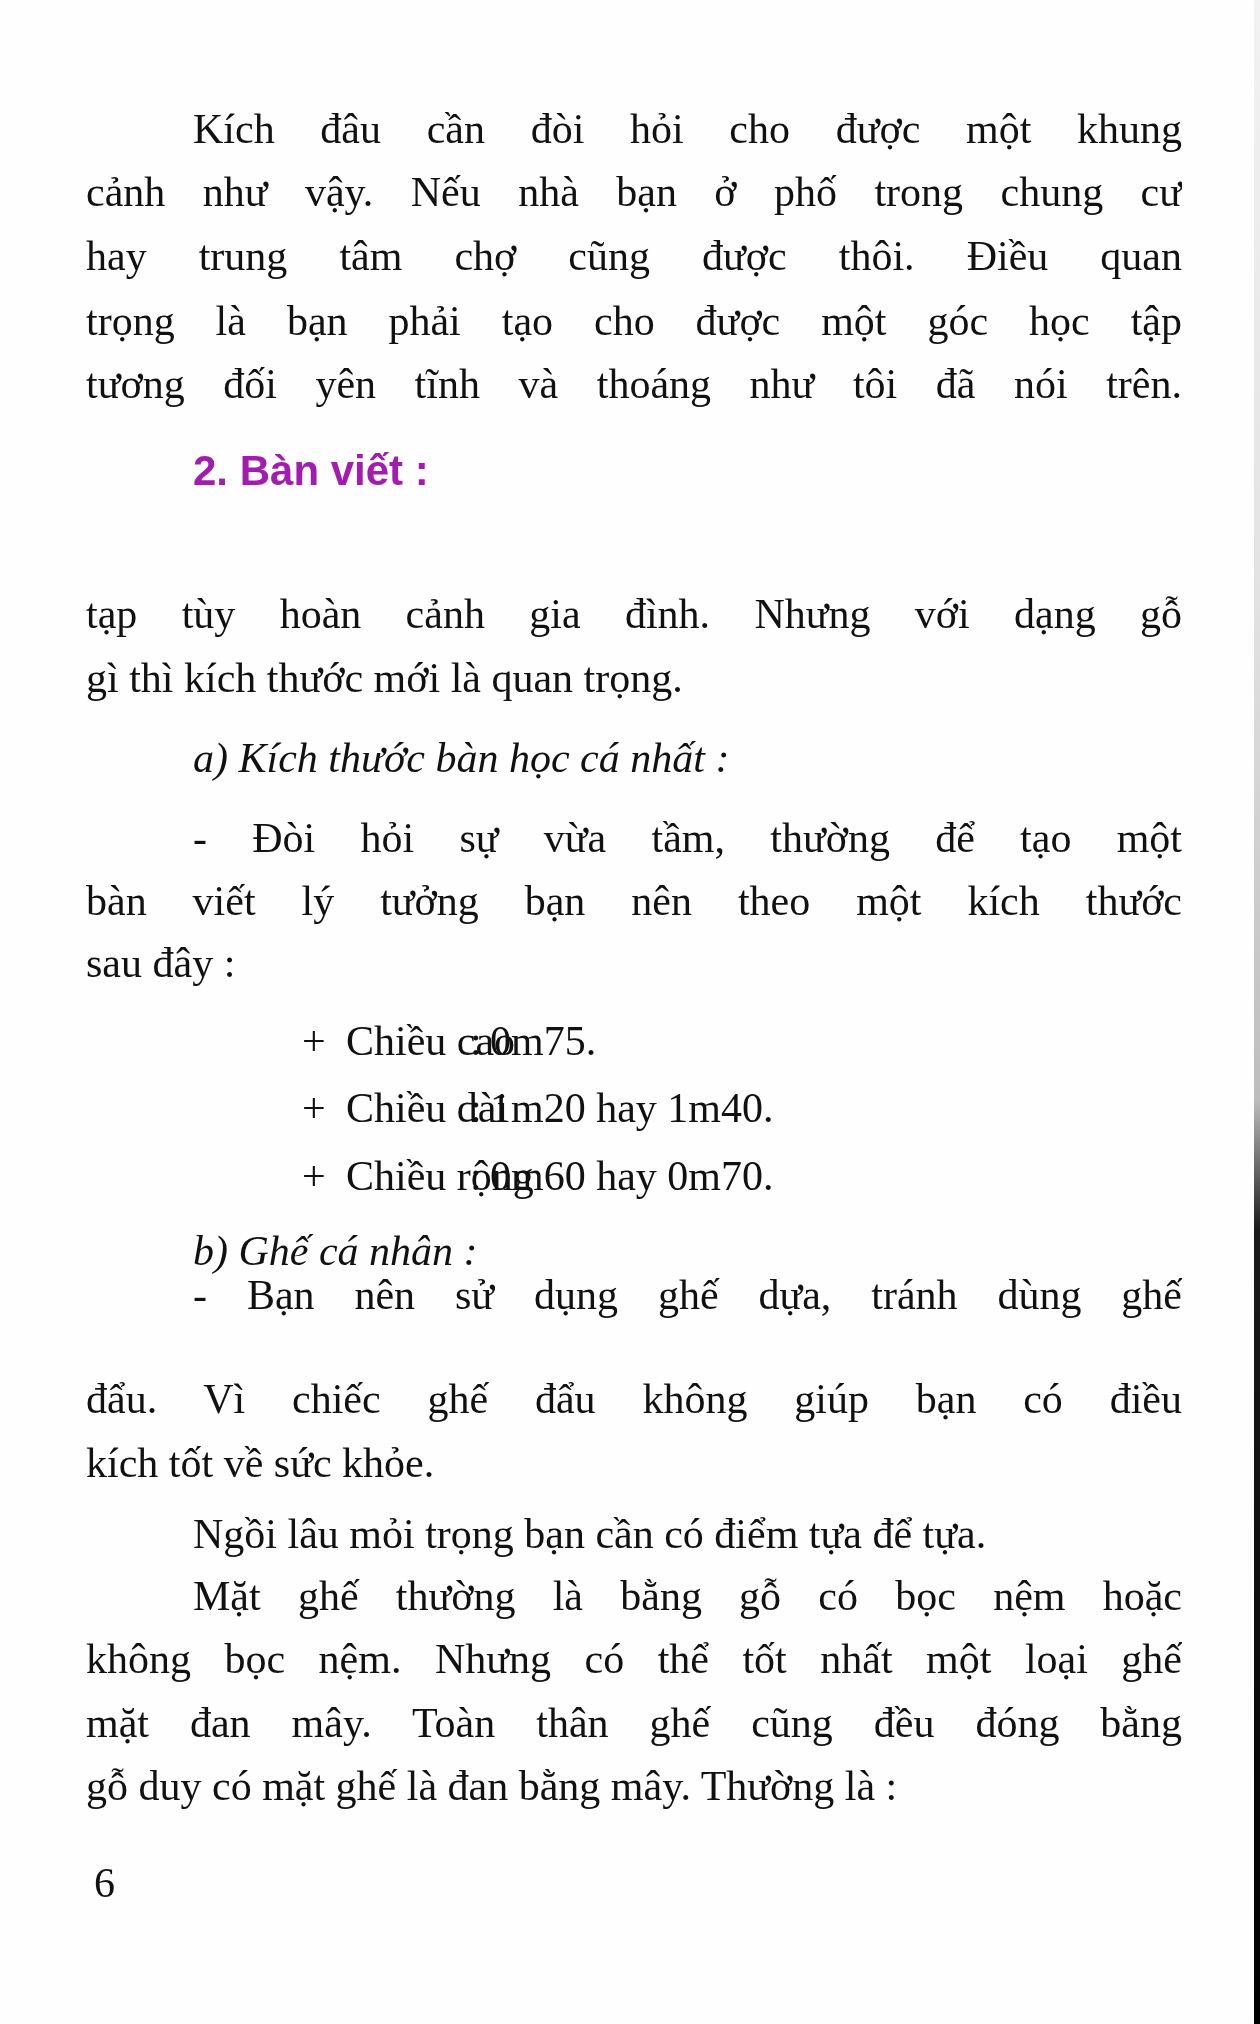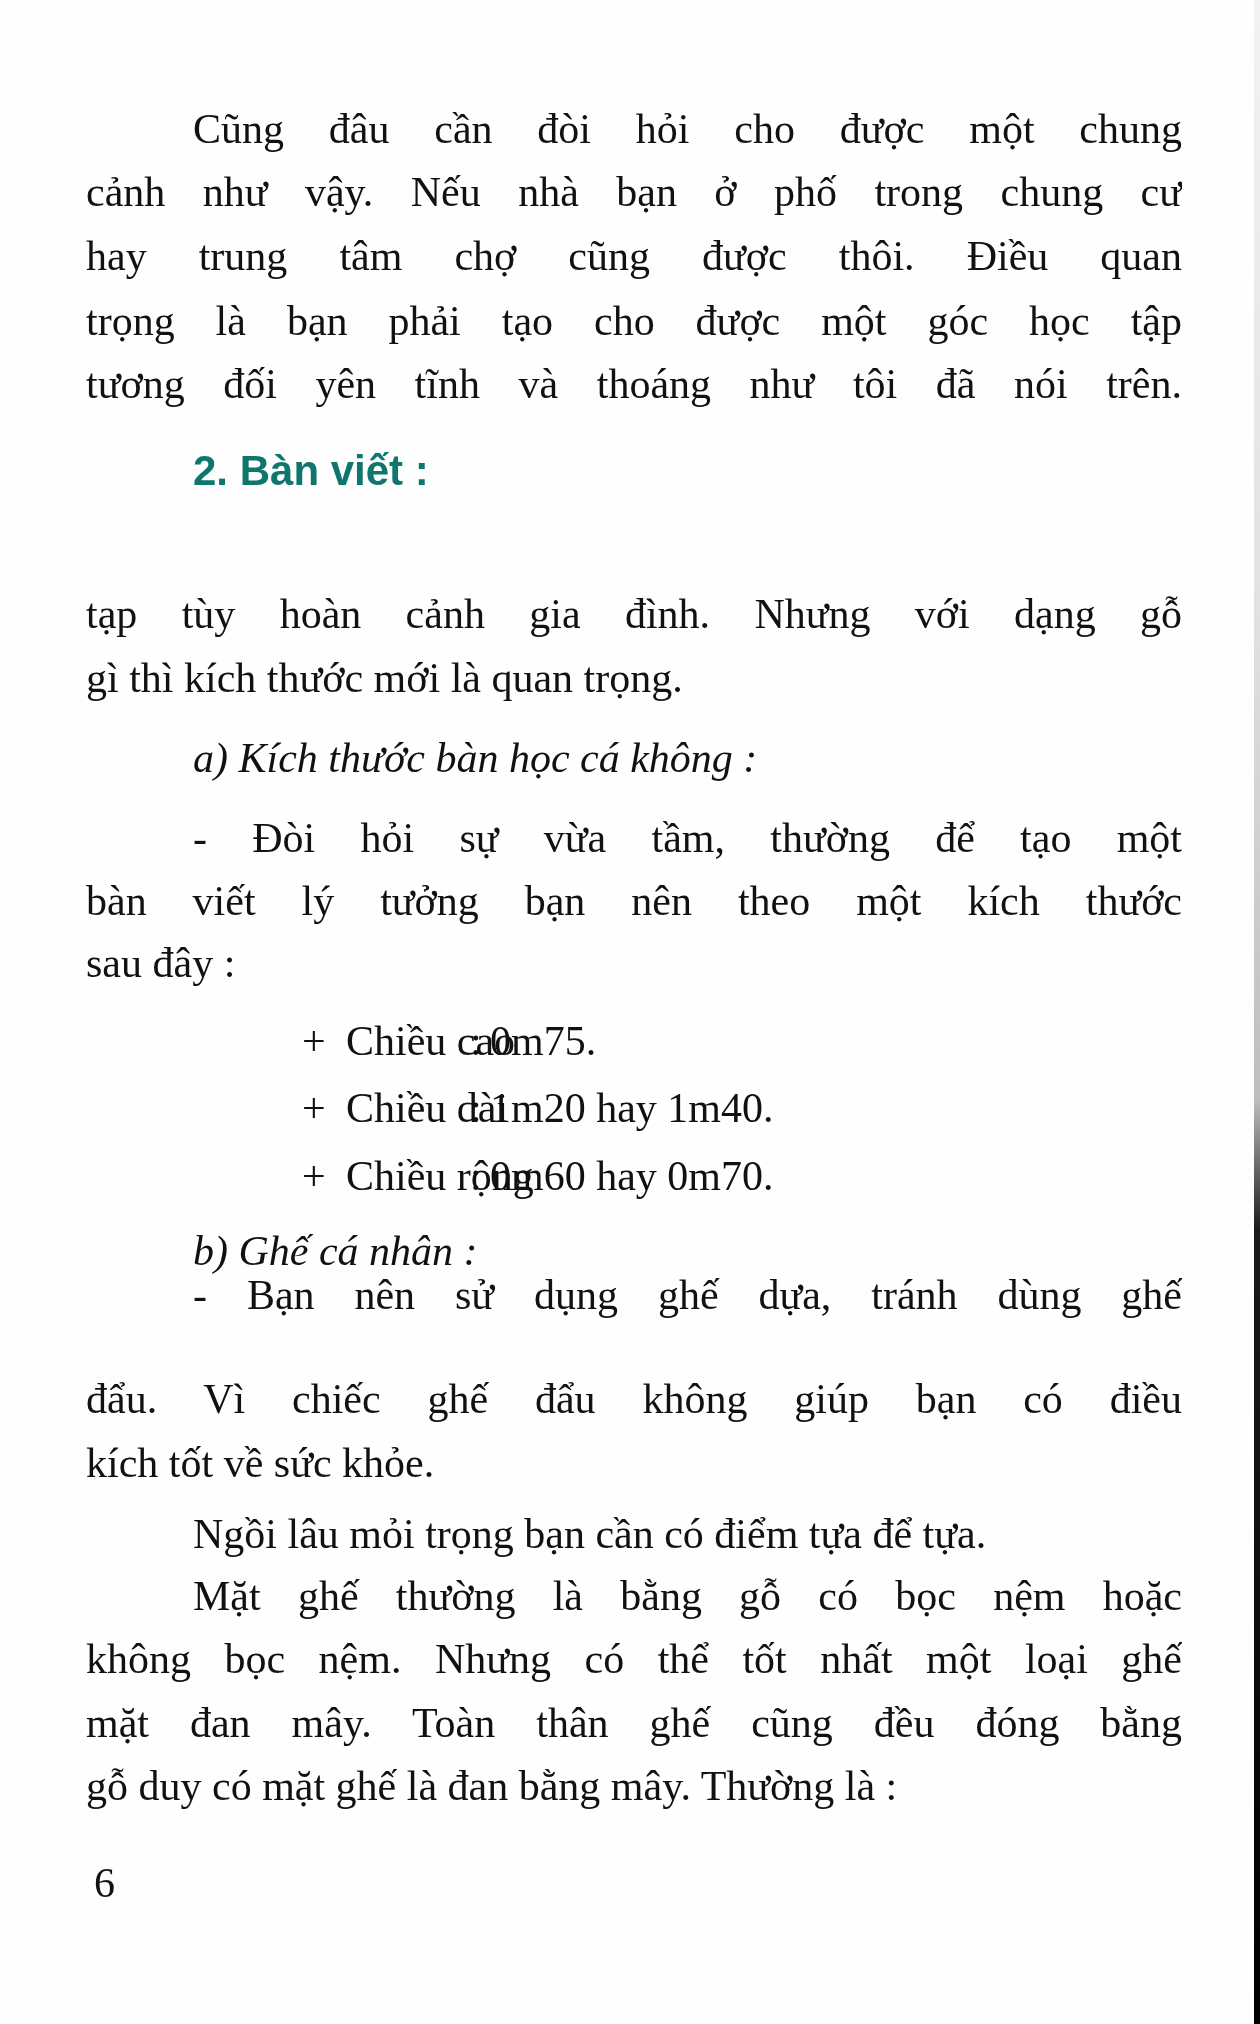--- a/index.html
+++ b/index.html
@@ -23,21 +23,21 @@
     text-align: justify; text-align-last: justify;
     white-space: normal;
     height: 50px; overflow: hidden;
   }
   .just.indent { left: 193px; width: 989px; }
   .plain { left: 86px; }
   .plain.indent { left: 193px; }
   .heading {
     position: absolute; left: 193px;
     font-family: "Liberation Sans", "DejaVu Sans", sans-serif;
-    font-weight: bold; font-size: 42px; line-height: 50px; color: #0f766e;
+    font-weight: bold; font-size: 42px; line-height: 50px; color: #a21caf;
     white-space: nowrap;
   }
   .subhead { font-style: italic; left: 193px; }
   .spec { position: absolute; left: 302px; height: 50px; }
   .spec .bullet, .spec .label, .spec .colon, .spec .value {
     position: absolute; top: 0;
     font-family: "Liberation Serif", "DejaVu Serif", serif;
     font-size: 42px; line-height: 50px; color: #111; white-space: nowrap;
   }
   .spec .bullet { left: 0; }
@@ -49,32 +49,32 @@
     font-family: "Liberation Serif", "DejaVu Serif", serif;
     font-size: 42px; line-height: 50px; color: #111;
   }
 </style>
 </head>
 <body>
 
 <div class="page">
   <div class="edge"></div>
 
-  <div class="line just indent" style="top:104px">Cũng đâu cần đòi hỏi cho được một chung</div>
+  <div class="line just indent" style="top:104px">Kích đâu cần đòi hỏi cho được một khung</div>
   <div class="line just" style="top:167px">cảnh như vậy. Nếu nhà bạn ở phố trong chung cư</div>
   <div class="line just" style="top:231px">hay trung tâm chợ cũng được thôi. Điều quan</div>
   <div class="line just" style="top:296px">trọng là bạn phải tạo cho được một góc học tập</div>
   <div class="line just" style="top:359px">tương đối yên tĩnh và thoáng như tôi đã nói trên.</div>
 
   <div class="heading" style="top:446px">2. Bàn viết :</div>
 
   <div class="line just" style="top:589px">tạp tùy hoàn cảnh gia đình. Nhưng với dạng gỗ</div>
   <div class="line plain" style="top:653px">gì thì kích thước mới là quan trọng.</div>
 
-  <div class="line subhead" style="top:733px">a) Kích thước bàn học cá không :</div>
+  <div class="line subhead" style="top:733px">a) Kích thước bàn học cá nhất :</div>
 
   <div class="line just indent" style="top:813px">- Đòi hỏi sự vừa tầm, thường để tạo một</div>
   <div class="line just" style="top:876px">bàn viết lý tưởng bạn nên theo một kích thước</div>
   <div class="line plain" style="top:938px">sau đây :</div>
 
   <div class="spec" style="top:1016px">
     <span class="bullet">+</span>
     <span class="label">Chiều cao</span>
     <span class="colon">:</span>
     <span class="value">0m75.</span>

